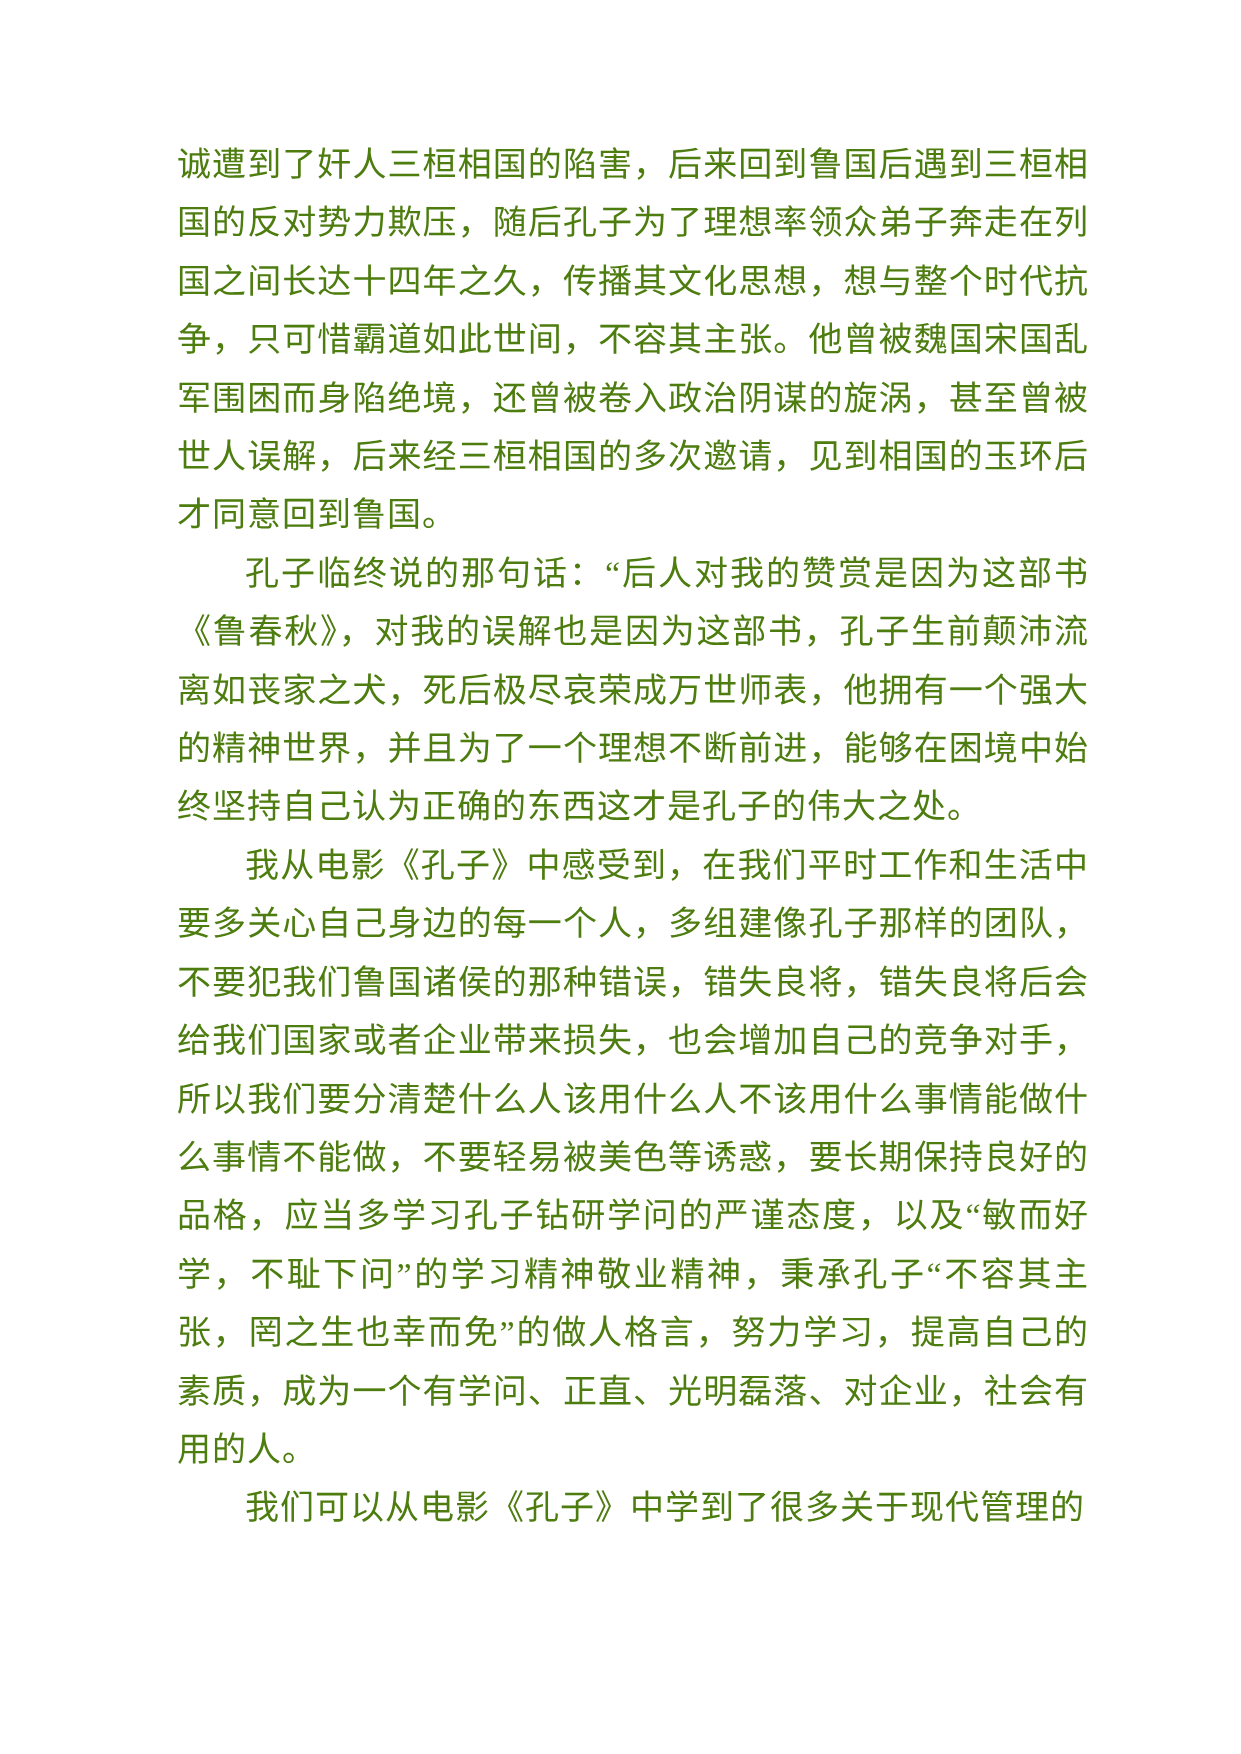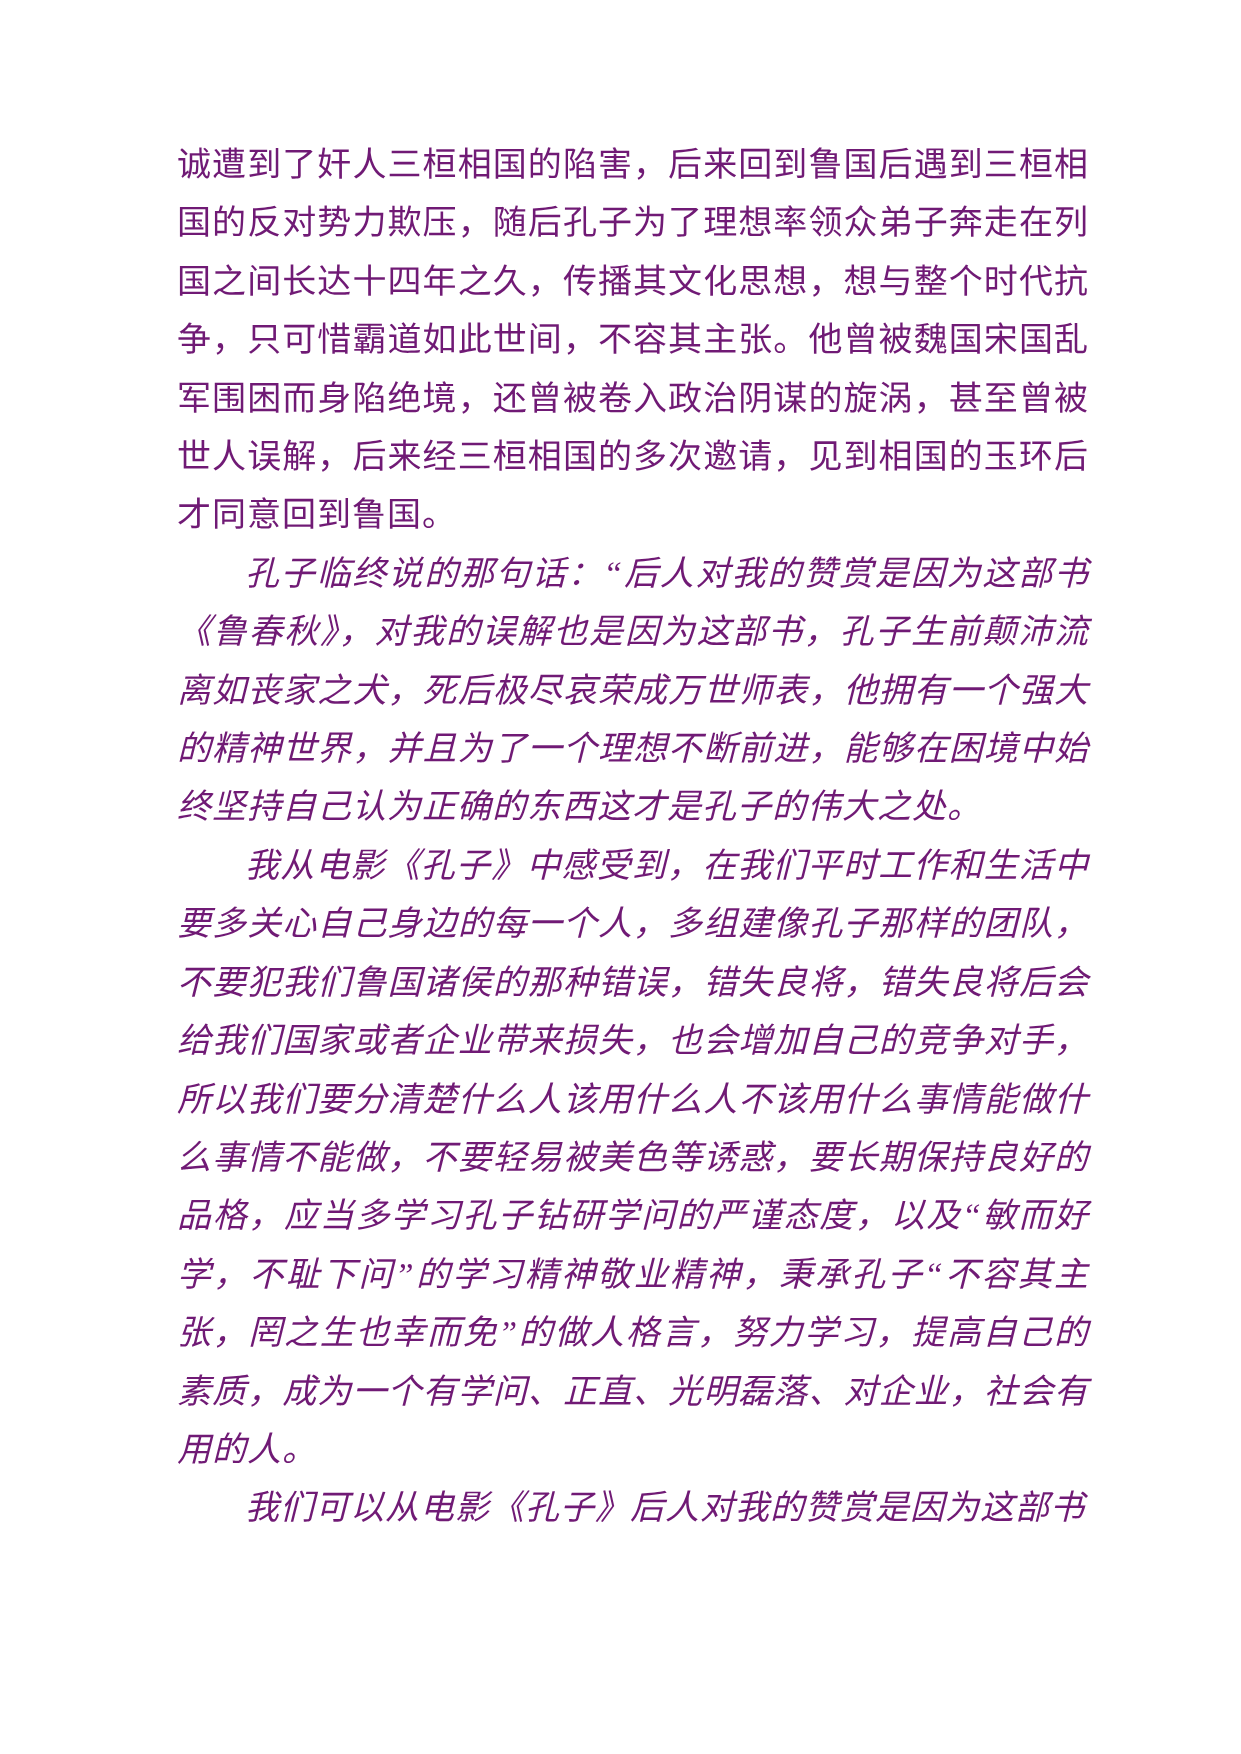--- a/index.html
+++ b/index.html
@@ -24,41 +24,40 @@
     width: 912px;
     box-sizing: border-box;
   }
   .doc-body p {
     margin: 0;
     padding: 0;
     font-family: "Liberation Serif", "DejaVu Serif", serif;
     font-size: 34px;
     line-height: 58.4px;
     letter-spacing: 1px;
-    color: #701a75;
+    color: #4d7c0f;
     font-weight: 400;
     text-align: justify;
     text-align-last: left;
     text-justify: inter-ideograph;
     word-break: break-all;
     overflow-wrap: anywhere;
   }
   
   .doc-body p.indented {
     text-indent: 2em;
-    font-style: italic;
   }
   
   .doc-body p.continuation {
     text-indent: 0;
   }
 </style>
 </head>
 <body>
 
 <div class="page">
   <div class="doc-body">
     <p class="continuation">诚遭到了奸人三桓相国的陷害，后来回到鲁国后遇到三桓相国的反对势力欺压，随后孔子为了理想率领众弟子奔走在列国之间长达十四年之久，传播其文化思想，想与整个时代抗争，只可惜霸道如此世间，不容其主张。他曾被魏国宋国乱军围困而身陷绝境，还曾被卷入政治阴谋的旋涡，甚至曾被世人误解，后来经三桓相国的多次邀请，见到相国的玉环后才同意回到鲁国。</p>
     <p class="indented">孔子临终说的那句话：“后人对我的赞赏是因为这部书《鲁春秋》，对我的误解也是因为这部书，孔子生前颠沛流离如丧家之犬，死后极尽哀荣成万世师表，他拥有一个强大的精神世界，并且为了一个理想不断前进，能够在困境中始终坚持自己认为正确的东西这才是孔子的伟大之处。</p>
     <p class="indented">我从电影《孔子》中感受到，在我们平时工作和生活中要多关心自己身边的每一个人，多组建像孔子那样的团队，不要犯我们鲁国诸侯的那种错误，错失良将，错失良将后会给我们国家或者企业带来损失，也会增加自己的竞争对手，所以我们要分清楚什么人该用什么人不该用什么事情能做什么事情不能做，不要轻易被美色等诱惑，要长期保持良好的品格，应当多学习孔子钻研学问的严谨态度，以及“敏而好学，不耻下问”的学习精神敬业精神，秉承孔子“不容其主张，罔之生也幸而免”的做人格言，努力学习，提高自己的素质，成为一个有学问、正直、光明磊落、对企业，社会有用的人。</p>
-    <p class="indented">我们可以从电影《孔子》后人对我的赞赏是因为这部书</p>
+    <p class="indented">我们可以从电影《孔子》中学到了很多关于现代管理的</p>
   </div>
 </div>
 
 </body></html>

